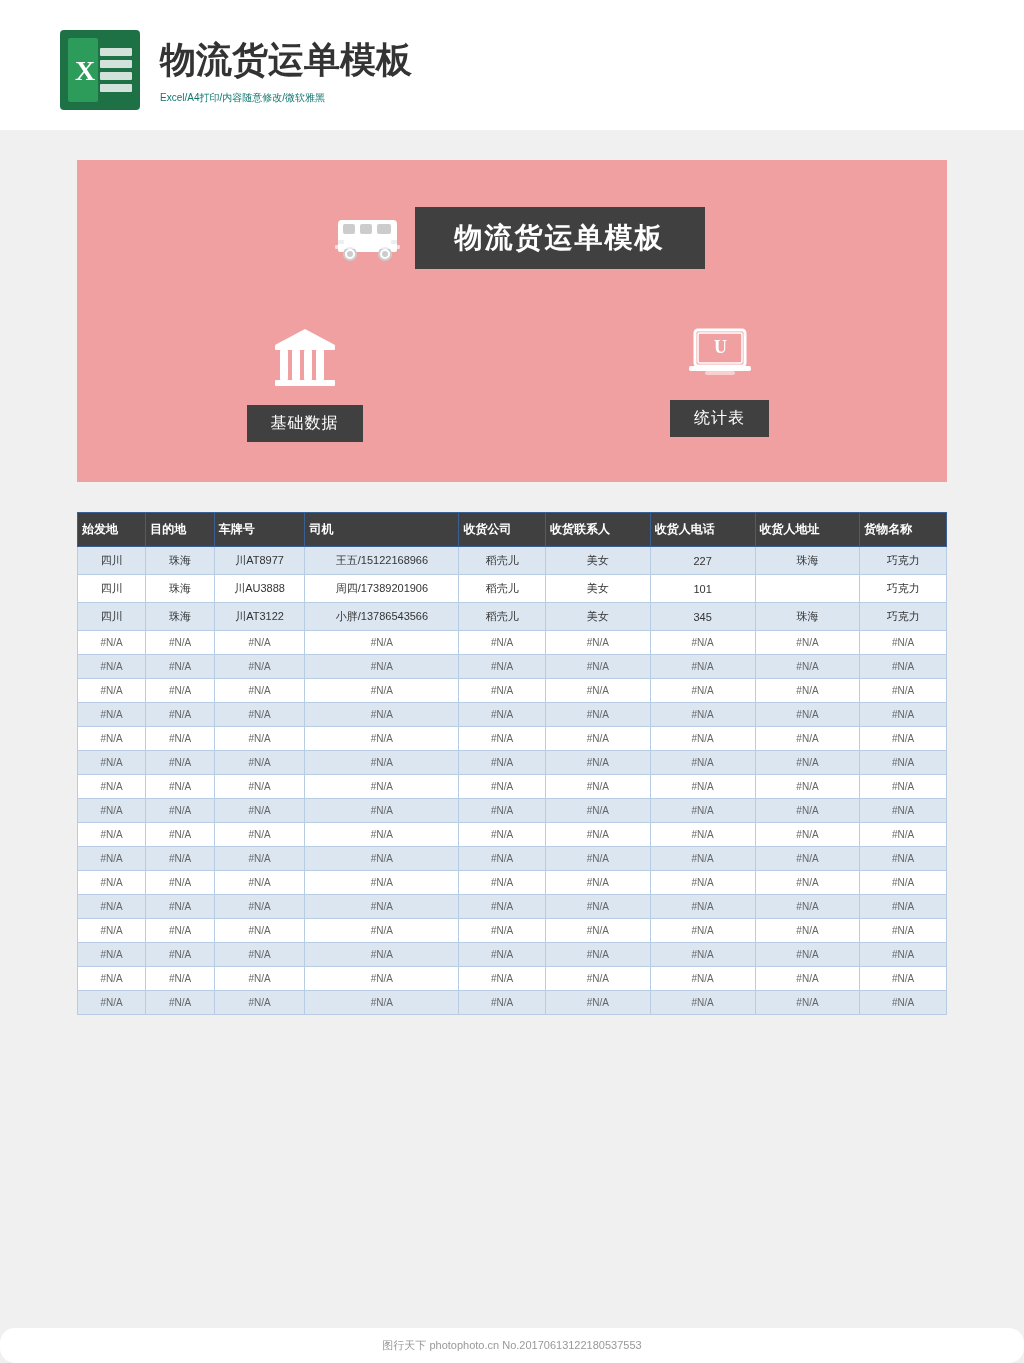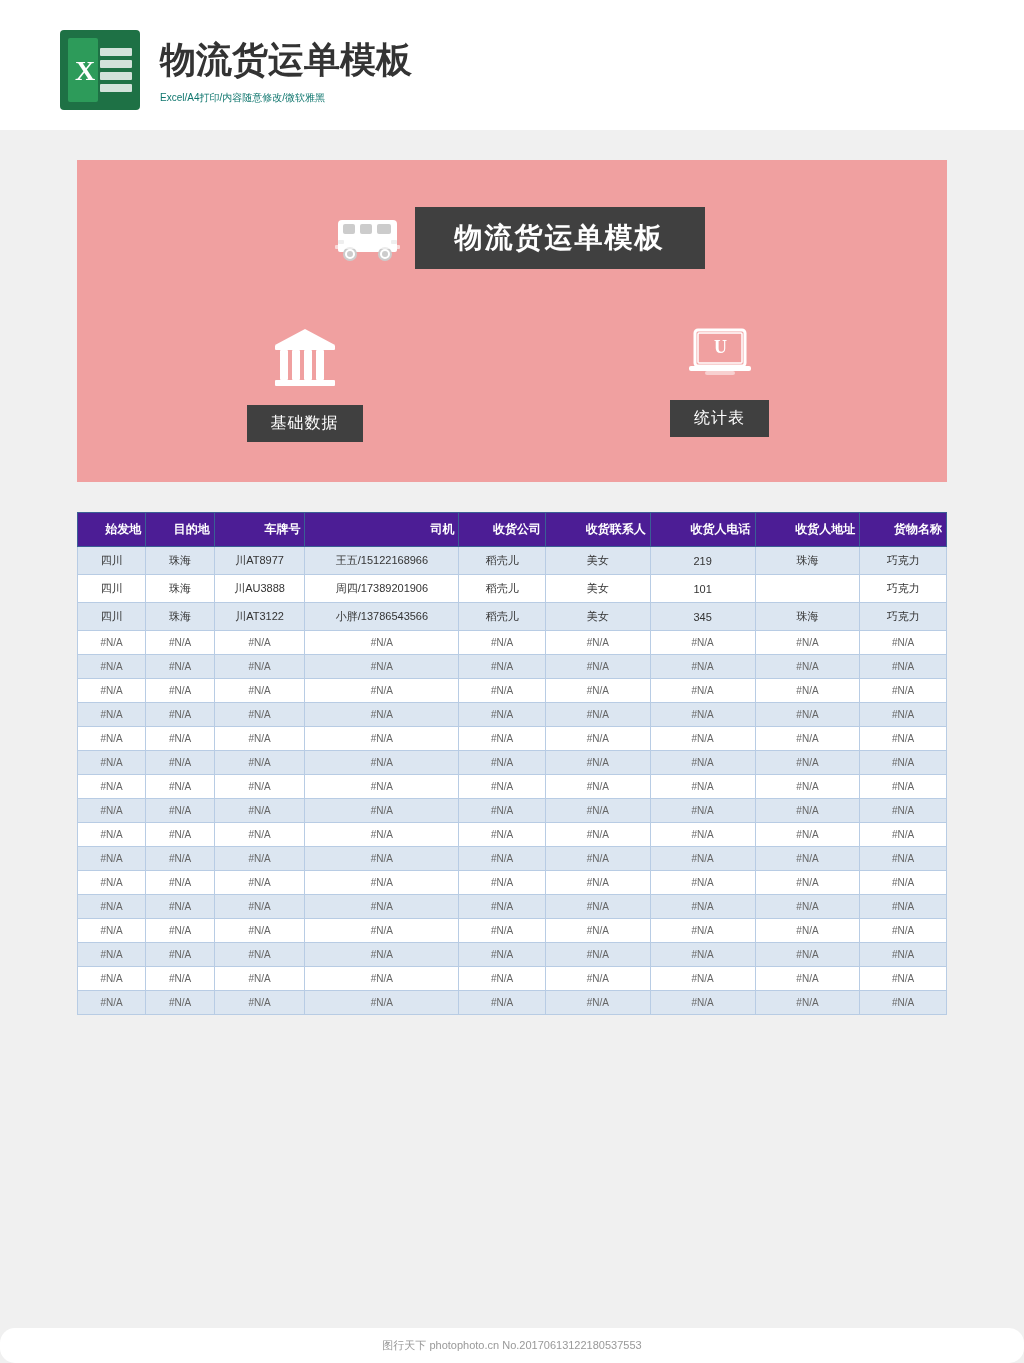--- a/index.html
+++ b/index.html
@@ -113,24 +113,24 @@
       overflow: hidden;
     }
 
     .data-table {
       width: 100%;
       border-collapse: collapse;
       font-size: 12px;
     }
 
     .data-table thead tr th {
-      background: #4c1d95;
+      background: #404040;
       color: #ffffff;
       padding: 8px 4px;
-      text-align: right;
+      text-align: left;
       border: 1px solid #3a5f95;
       font-weight: bold;
       font-size: 12px;
     }
 
     .data-table tbody tr:nth-child(odd) {
       background: #dce6f1;
     }
 
     .data-table tbody tr:nth-child(even) {
@@ -291,21 +291,21 @@
       </tr>
     </thead>
     <tbody id="table-body">
     <tr class="data-row">
           <td>四川</td>
           <td>珠海</td>
           <td>川AT8977</td>
           <td>王五/15122168966</td>
           <td>稻壳儿</td>
           <td>美女</td>
-          <td>219</td>
+          <td>227</td>
           <td>珠海</td>
           <td>巧克力</td>
         </tr>
         <tr class="data-row">
           <td>四川</td>
           <td>珠海</td>
           <td>川AU3888</td>
           <td>周四/17389201906</td>
           <td>稻壳儿</td>
           <td>美女</td>

